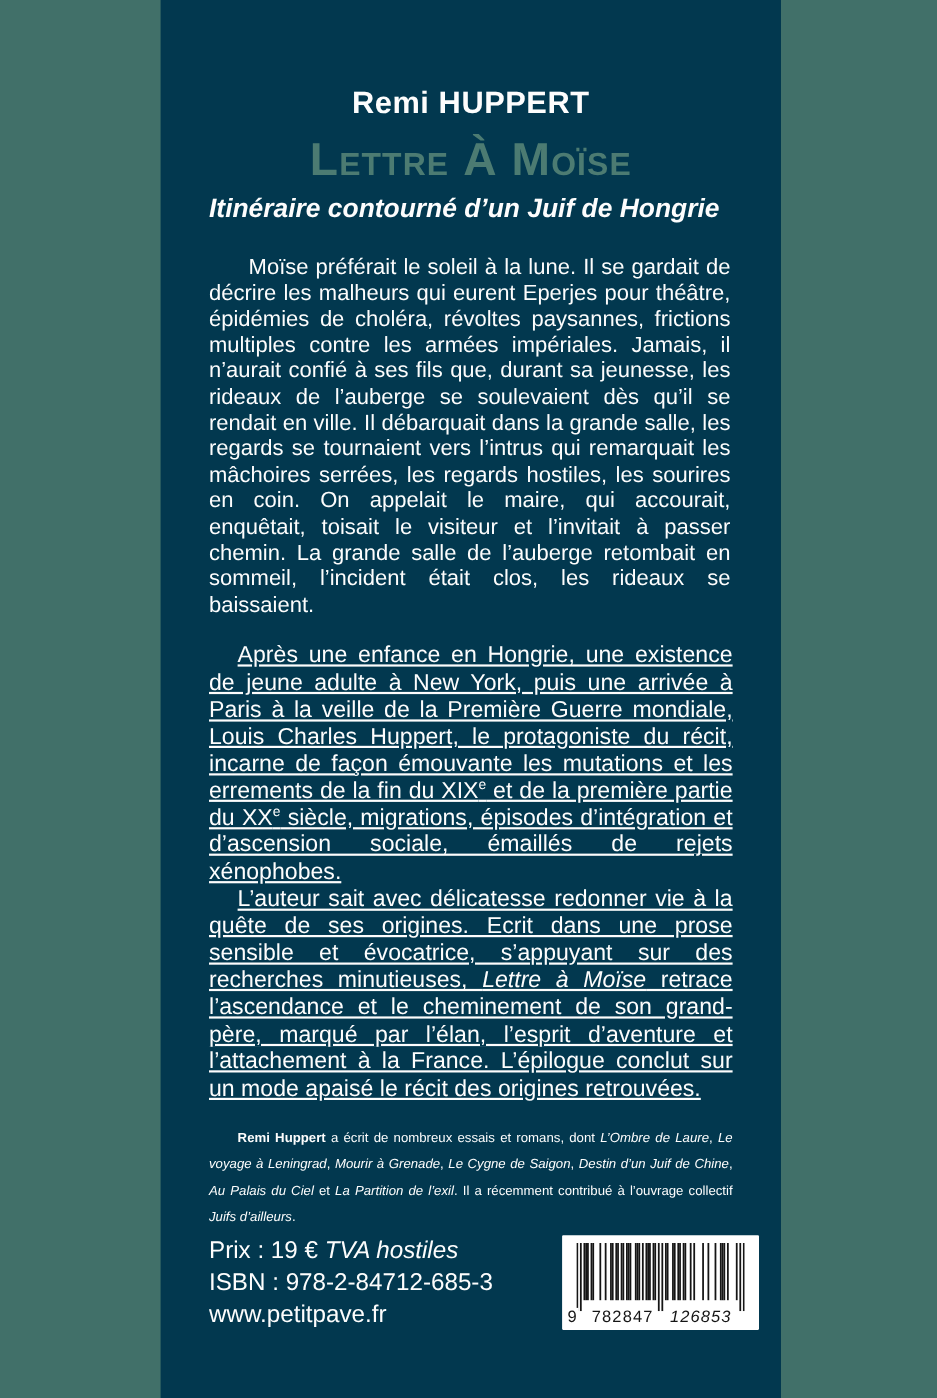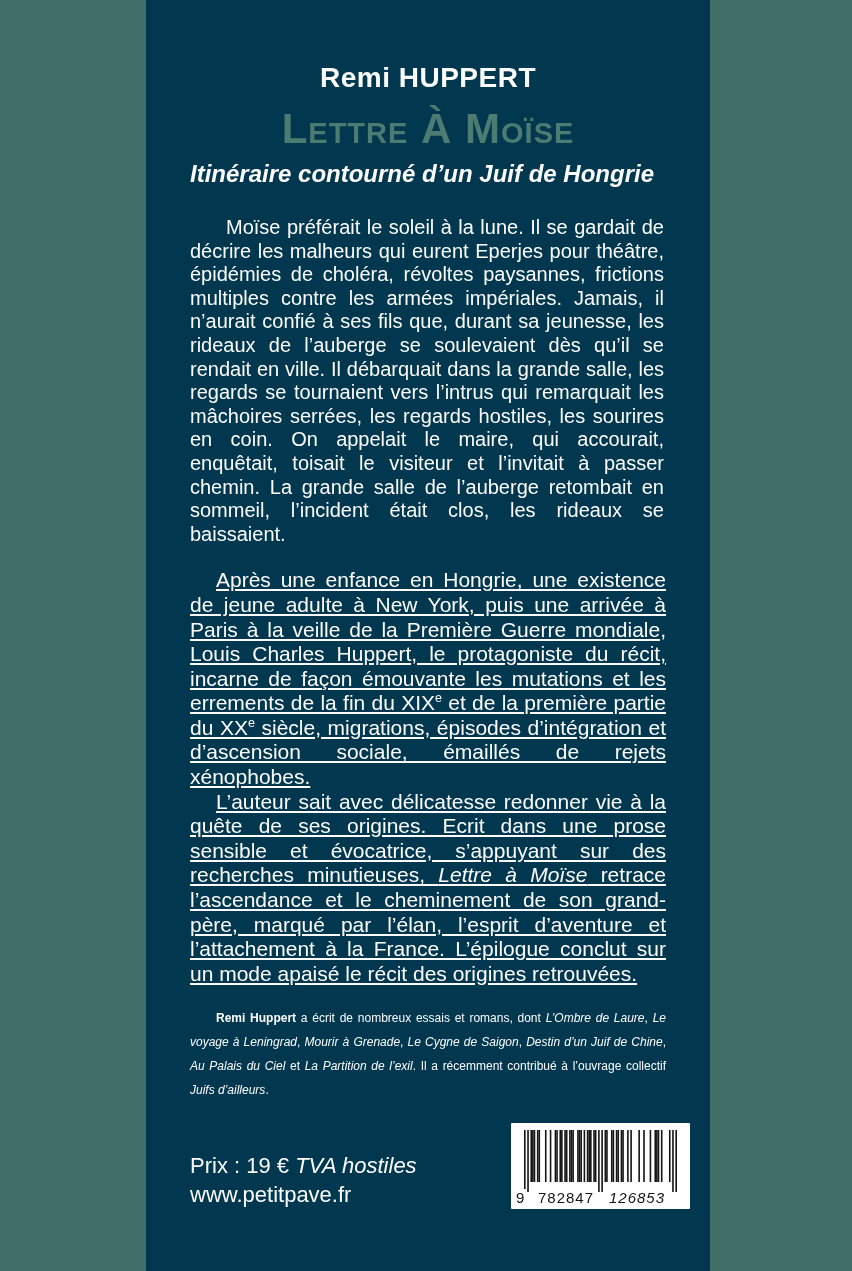--- a/index.html
+++ b/index.html
@@ -5,21 +5,21 @@
   html,body{margin:0;padding:0;}
   body{
     width:852px;height:1271px;overflow:hidden;
     background:#417069;
     font-family:"Liberation Sans",sans-serif;
     color:#fdfdfd;
   }
   .cover{position:relative;width:852px;height:1271px;}
   .panel{
     position:absolute;left:146px;top:0;width:564px;height:1271px;
-    background:#02384f;box-sizing:border-box;padding:0 44px;
+    background:#02384f;box-sizing:border-box;padding:16px 44px;
   }
   .author{
     margin-top:62px;text-align:center;
     font-size:28px;font-weight:bold;letter-spacing:.5px;
   }
   .title{
     margin-top:14px;text-align:center;
     font-size:42px;font-weight:bold;font-variant:small-caps;
     letter-spacing:1px;color:#4c7b72;line-height:1;
   }
@@ -76,20 +76,21 @@
     <div class="main">
       <p class="para"><span>Après une enfance en Hongrie, une existence de jeune adulte à New York, puis une arrivée à Paris à la veille de la Première Guerre mondiale, Louis Charles Huppert, le protagoniste du récit, incarne de façon émouvante les mutations et les errements de la fin du XIX</span><sup>e</sup><span> et de la première partie du XX</span><sup>e</sup><span> siècle, migrations, épisodes d’intégration et d’ascension sociale, émaillés de rejets xénophobes.</span></p>
       <p class="para"><span>L’auteur sait avec délicatesse redonner vie à la quête de ses origines. Ecrit dans une prose sensible et évocatrice, s’appuyant sur des recherches minutieuses, </span><i>Lettre à Moïse</i><span> retrace l’ascendance et le cheminement de son grand-père, marqué par l’élan, l’esprit d’aventure et l’attachement à la France. L’épilogue conclut sur un mode apaisé le récit des origines retrouvées.</span></p>
     </div>
 
     <p class="bio"><b>Remi Huppert</b><span> a écrit de nombreux essais et romans, dont </span><i>L’Ombre de Laure</i><span>, </span><i>Le voyage à Leningrad</i><span>, </span><i>Mourir à Grenade</i><span>, </span><i>Le Cygne de Saigon</i><span>, </span><i>Destin d’un Juif de Chine</i><span>, </span><i>Au Palais du Ciel</i><span> et </span><i>La Partition de l’exil</i><span>. Il a récemment contribué à l’ouvrage collectif </span><i>Juifs d’ailleurs</i><span>.</span></p>
 
     <div class="footer">
       <div class="footer-text">
         <div><span>Prix : 19 € </span><i>TVA hostiles</i></div>
+        <div>ISBN : 978-2-84712-685-3</div>
         <div>www.petitpave.fr</div>
       </div>
 
       <div class="barcode-box">
         <svg class="barcode-svg" viewBox="0 0 95 62" preserveAspectRatio="none">
             <rect x="0" y="0" width="1" height="62"></rect>
             <rect x="2" y="0" width="1" height="62"></rect>
             <rect x="4" y="0" width="1" height="52"></rect>
             <rect x="5" y="0" width="1" height="52"></rect>
             <rect x="6" y="0" width="1" height="52"></rect>

